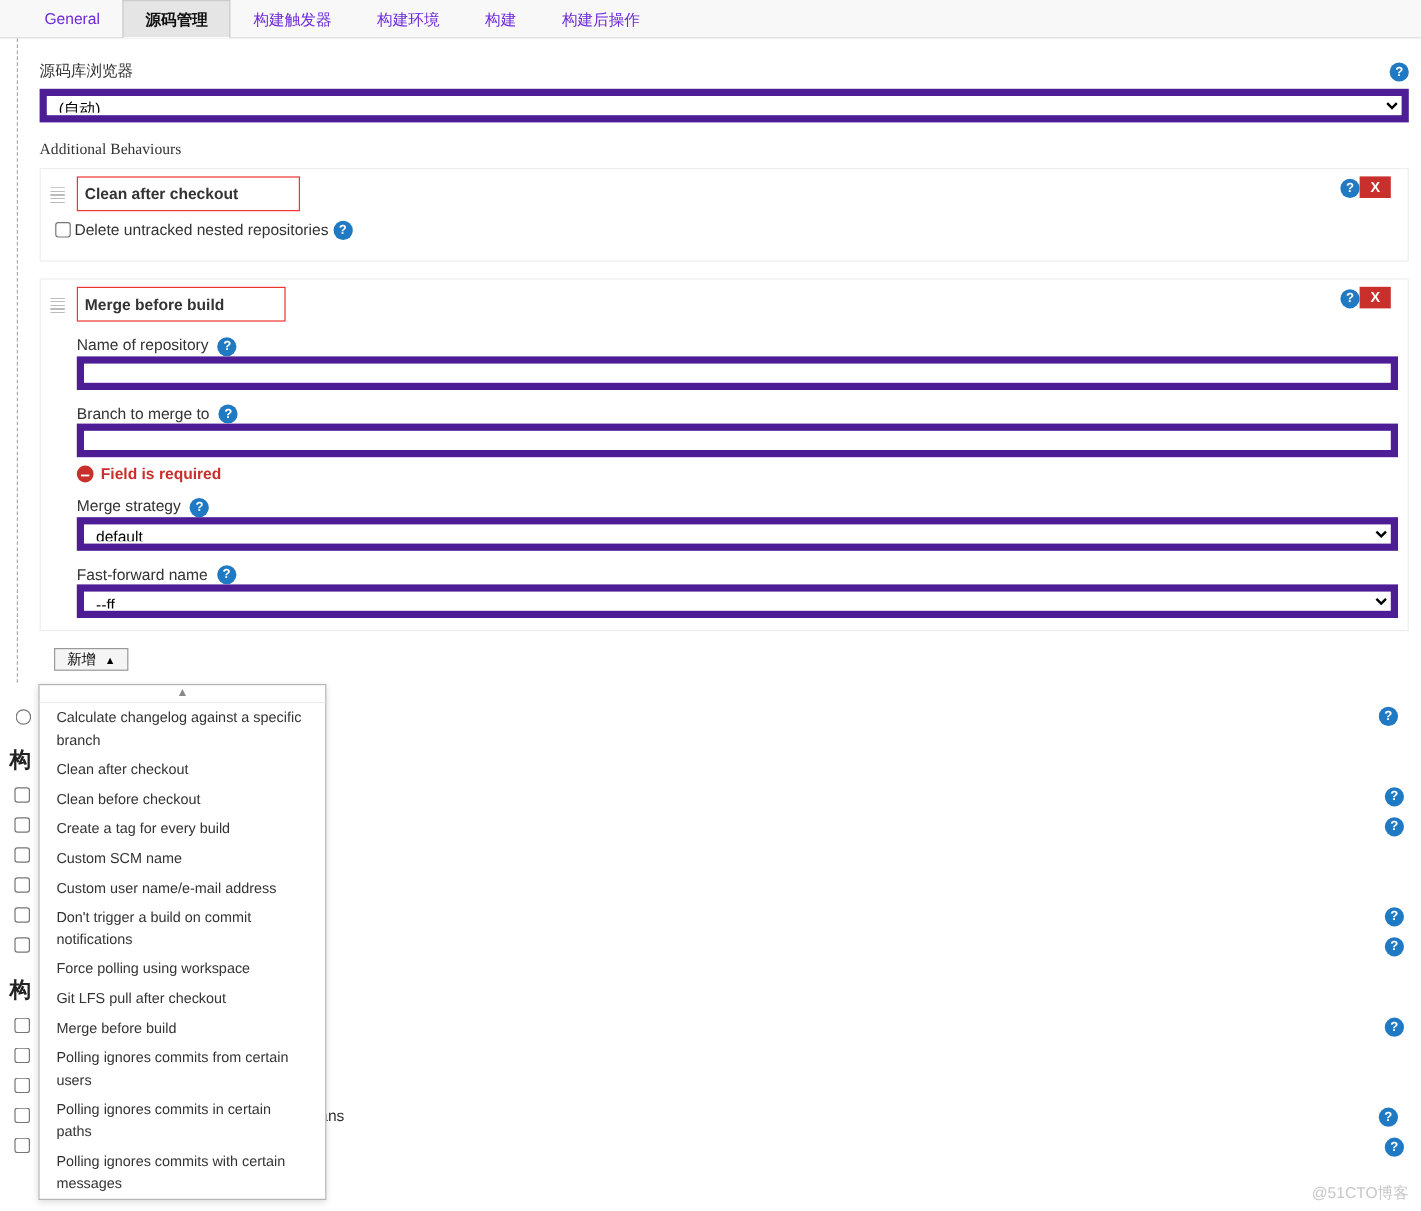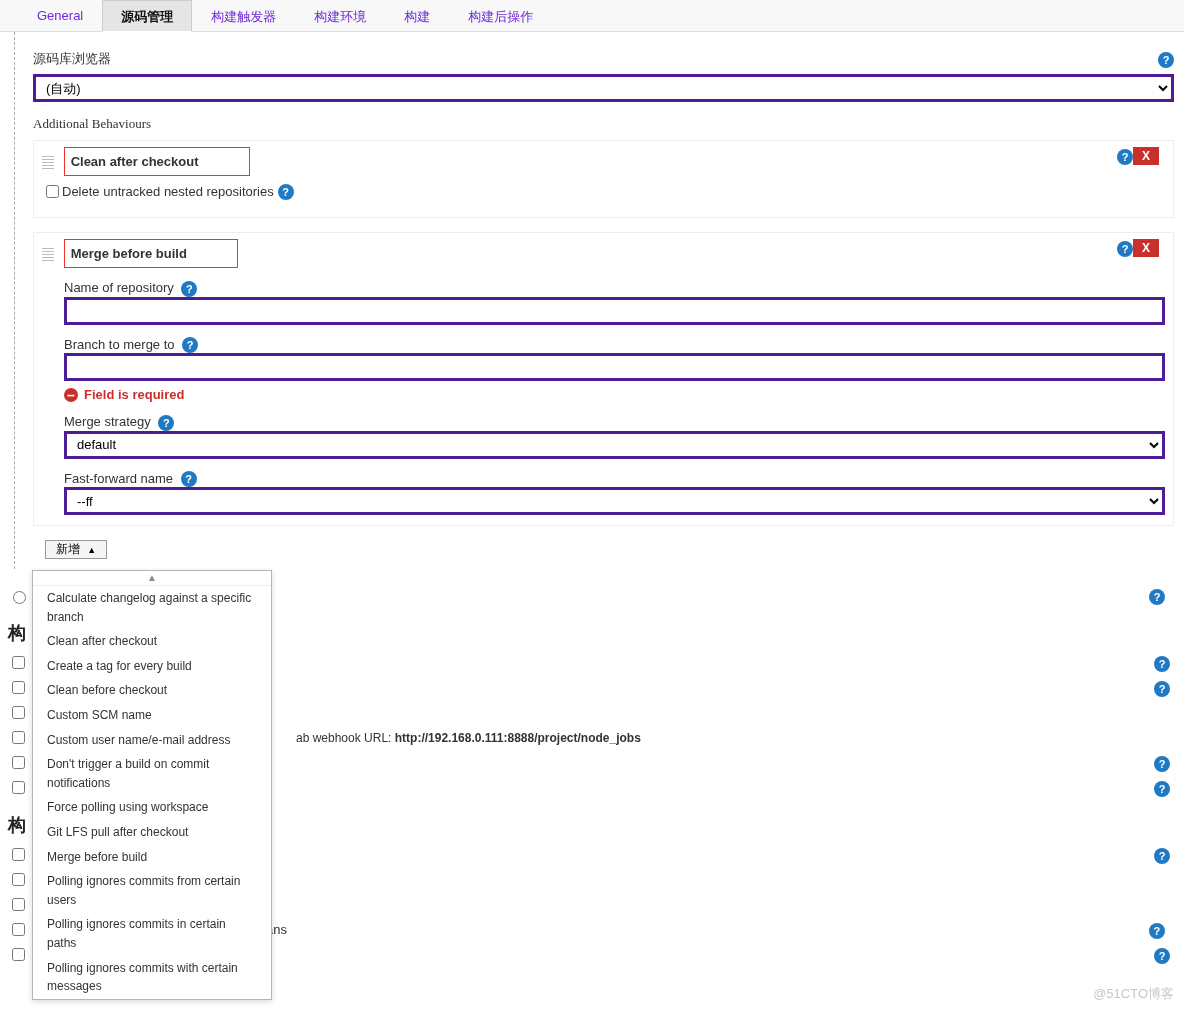--- a/index.html
+++ b/index.html
@@ -38,21 +38,21 @@
   .config-body {
     margin-left: 14px;
     border-left: 1.5px dashed #aaa;
     padding: 4px 10px 10px 18px;
   }
   .form-row { margin: 10px 0 4px 0; }
   .section-label { color: #333; font-size: 13px; margin: 14px 0 6px 0; font-family: Liberation Serif, serif; }
   select.fullwidth, input[type=text].fullwidth {
     width: 100%;
     height: 28px;
-    border: 3px solid #4c1d95;
+    border: 6px solid #4c1d95;
     padding: 2px 6px;
     font-size: 13px;
     background: #fff;
   }
   select.fullwidth { appearance: auto; }
   .help-icon {
     display: inline-flex;
     align-items: center;
     justify-content: center;
     width: 16px; height: 16px;
@@ -262,22 +262,22 @@
     <span>新增</span>
     <span class="caret-up">▲</span>
   </button>
 </div>
 
 <div class="dropdown" id="dropdown">
   <div class="scroll-arrow">▲</div>
 
     <div class="item">Calculate changelog against a specific branch</div>
     <div class="item">Clean after checkout</div>
+    <div class="item">Clean before checkout</div>
     <div class="item">Create a tag for every build</div>
-    <div class="item">Clean before checkout</div>
     <div class="item">Custom SCM name</div>
     <div class="item">Custom user name/e-mail address</div>
     <div class="item">Don't trigger a build on commit notifications</div>
     <div class="item">Force polling using workspace</div>
     <div class="item">Git LFS pull after checkout</div>
     <div class="item">Merge before build</div>
     <div class="item">Polling ignores commits from certain users</div>
     <div class="item">Polling ignores commits in certain paths</div>
     <div class="item">Polling ignores commits with certain messages</div>
   </div>
@@ -296,23 +296,20 @@
   </div>
   <div class="chk-row">
     <input type="checkbox" style="">
     <span class="help-icon help-right" style="margin-left:1118px;">?</span>
   </div>
   <div class="chk-row">
     <input type="checkbox" style="">
   </div>
   <div class="chk-row">
     <input type="checkbox" style="">
-    <span class="webhook-note">
-      <span>ab webhook URL: </span><b>http://192.168.0.111:8888/project/node_jobs</b>
-    </span>
   </div>
   <div class="chk-row">
     <input type="checkbox" style="">
     <span class="help-icon help-right" style="margin-left:1118px;">?</span>
   </div>
   <div class="chk-row">
     <input type="checkbox" style="">
     <span class="help-icon help-right" style="margin-left:1118px;">?</span>
   </div>
 

